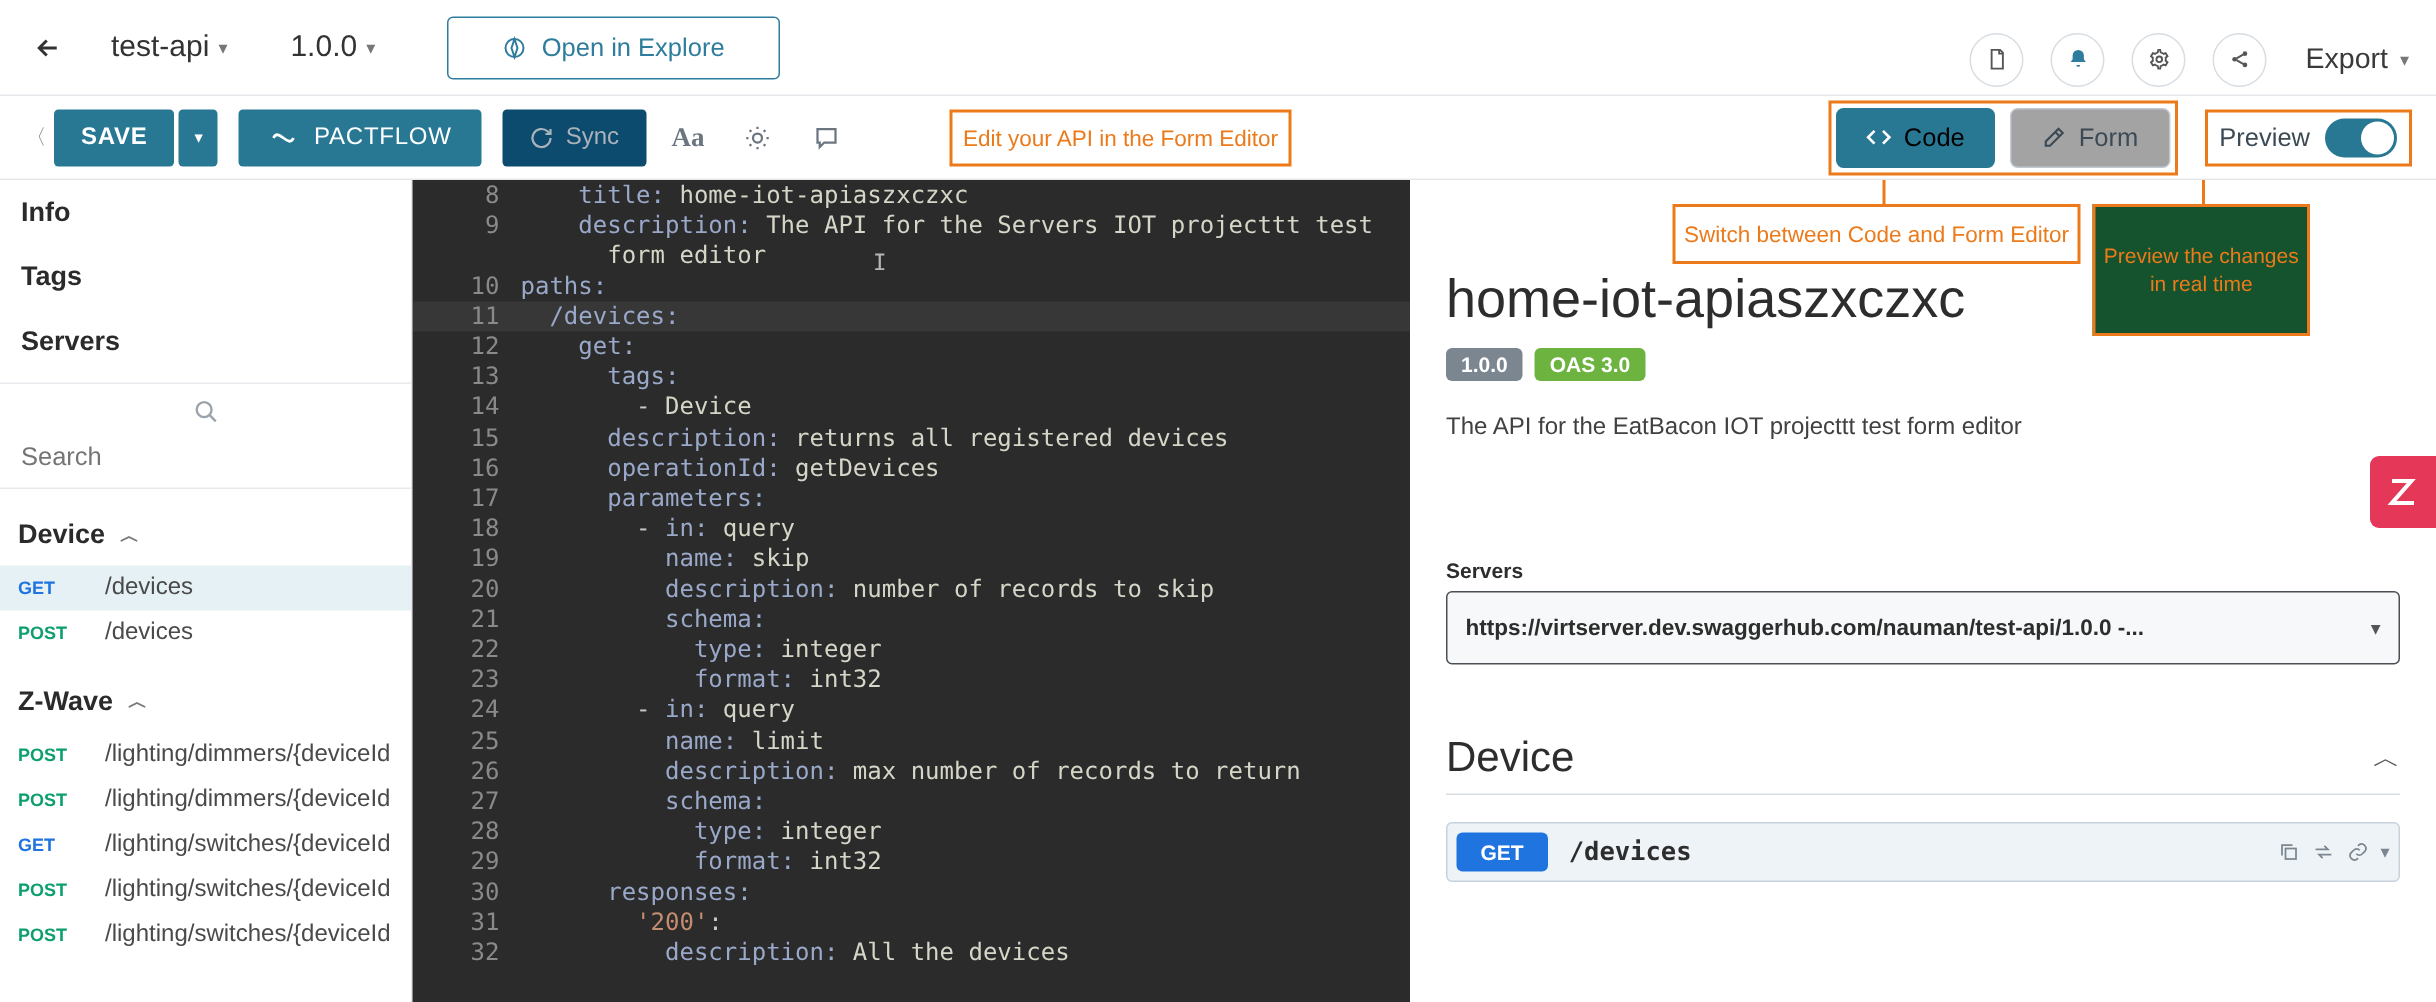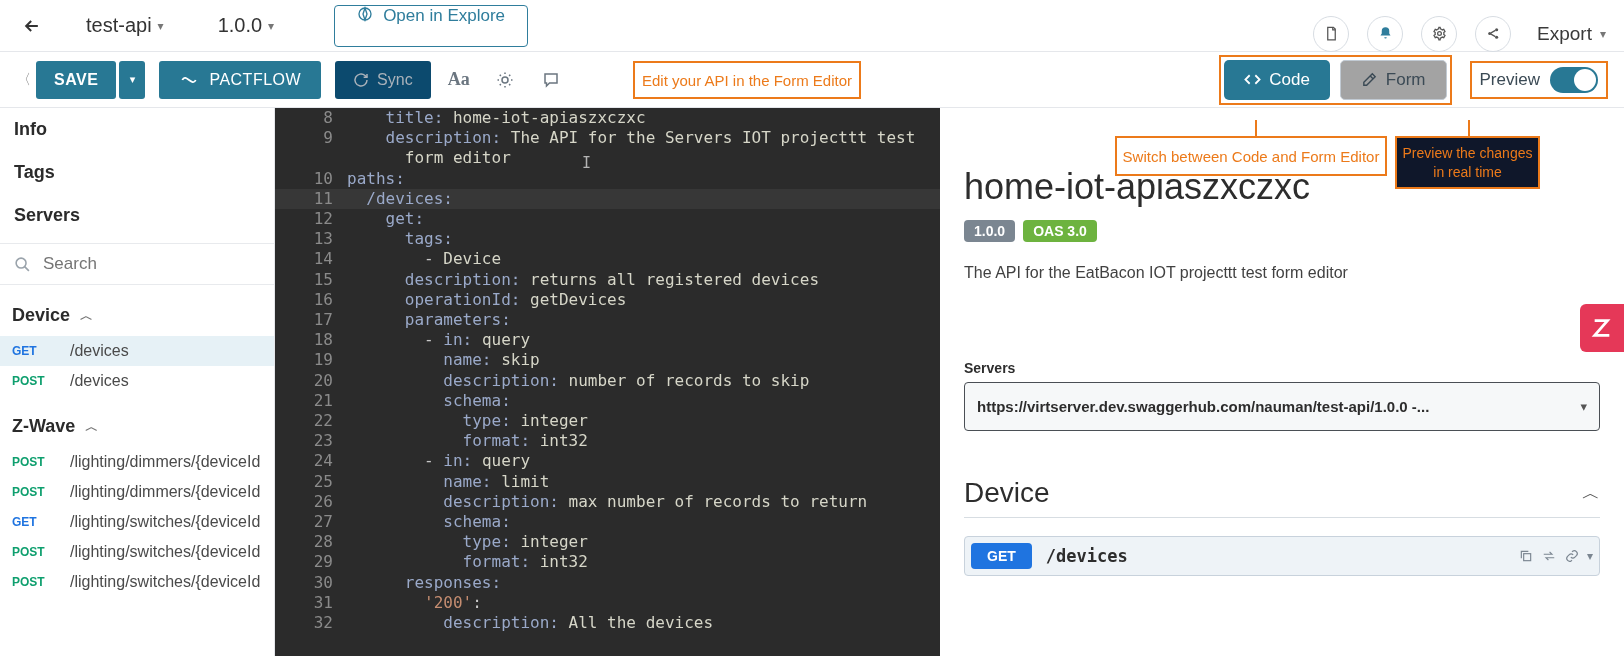--- a/index.html
+++ b/index.html
@@ -1,60 +1,60 @@
 <!DOCTYPE html>
 <html><head>
 <meta charset="utf-8">
 <style>
   * { box-sizing: border-box; margin: 0; padding: 0; }
   body { font-family: -apple-system, BlinkMacSystemFont, "Segoe UI", Arial, sans-serif; background:#fff; color:#222; width:1624px; height:668px; overflow:hidden; position:relative;}
   
   
-  .topbar { display:flex; align-items:center; height:52px; padding:0 18px; border-bottom:1px solid #e5e7eb; position:relative;gap:12px;}
+  .topbar { display:flex; align-items:center; height:64px; padding:0 18px; border-bottom:1px solid #e5e7eb; position:relative;}
   .back-arrow { width:28px; height:28px; display:flex; align-items:center; justify-content:center; cursor:pointer; font-size:22px;}
   .api-name { margin-left:28px; font-size:20px; color:#333; display:flex; align-items:center; cursor:pointer; gap:6px;}
   .chev { font-size:12px; color:#777; }
   .version { margin-left:42px; font-size:20px; color:#333; display:flex; align-items:center; cursor:pointer; gap:6px;}
-  .explore-btn { margin-left:48px; height:42px; padding:0 22px; border:1.5px solid #2f7d9c; color:#2f7d9c; border-radius:4px; background:#fff; display:flex; align-items:flex-start; gap:10px; font-size:17px; cursor:pointer;}
+  .explore-btn { margin-left:48px; height:42px; padding:0 36px; border:1.5px solid #2f7d9c; color:#2f7d9c; border-radius:4px; background:#fff; display:flex; align-items:center; gap:10px; font-size:17px; cursor:pointer;}
   .topbar-right { position:absolute; right:18px; display:flex; align-items:center; gap:18px;margin-top:16px;}
   .circ-btn { width:36px; height:36px; border:1.5px solid #d8dde3; border-radius:50%; display:flex; align-items:center; justify-content:center; color:#555; font-size:15px; cursor:pointer;}
   .export-btn { display:flex; align-items:center; gap:8px; font-size:19px; color:#3a3a3a; cursor:pointer; margin-left:8px;}
   
   
   .toolbar { display:flex; align-items:center; height:56px; padding:0 12px; border-bottom:1px solid #e5e7eb; position:relative;}
   .tb-chev { width:24px; display:flex; justify-content:center; align-items:center; color:#888; font-size:14px; cursor:pointer;}
   .save-btn { height:38px; padding:0 18px; background:#287894; color:#fff; border:none; border-radius:3px; font-size:16px; font-weight:600; letter-spacing:.5px; cursor:pointer;}
   .save-caret { width:26px; height:38px; background:#287894; border:none; border-radius:3px; margin-left:3px; color:#fff; display:flex; align-items:center; justify-content:center; font-size:11px; cursor:pointer;}
   .pactflow-btn { height:38px; margin-left:14px; padding:0 20px; background:#287894; color:#fff; border:none; border-radius:3px; font-size:16px; font-weight:500; letter-spacing:.5px; display:flex; align-items:center; gap:10px; cursor:pointer;}
   .sync-btn { height:38px; margin-left:14px; padding:0 18px; background:#0c4a6e; color:#aab2ba; border:none; border-radius:3px; font-size:16px; display:flex; align-items:center; gap:8px; cursor:default;}
   .tb-ico { width:36px; height:36px; margin-left:10px; display:flex; align-items:center; justify-content:center; color:#6b7680; font-size:18px; cursor:pointer;font-weight:bold;}
   
   .annot-form { position:absolute; left:633px; top:9px; width:228px; height:38px; border:2px solid #ec7a1a; display:flex; align-items:center; justify-content:center; color:#ec7a1a; font-size:15px; }
   
   .toolbar-right { position:absolute; right:16px; display:flex; align-items:center; gap:18px;}
   .view-btns { display:flex; gap:0; border:2px solid #ec7a1a; padding:3px; }
-  .code-btn { height:40px; padding:0 20px; background:#287894; color:#ffffff; border:none; border-radius:5px; font-size:17px; display:flex; align-items:center; gap:8px; cursor:pointer;}
+  .code-btn { height:40px; padding:0 20px; background:#287894; color:#000000; border:none; border-radius:5px; font-size:17px; display:flex; align-items:center; gap:8px; cursor:pointer;}
   .form-btn { height:40px; padding:0 20px; background:#a3a3a3; color:#3b4a55; border:1.5px solid #c1cad3; border-radius:5px; margin-left:10px; font-size:17px; display:flex; align-items:center; gap:8px; cursor:pointer;}
   .preview-wrap { border:2px solid #ec7a1a; padding:4px 8px; display:flex; align-items:center; gap:10px;}
   .preview-lbl { font-size:17px; color:#3b4a55;}
   .toggle { width:48px; height:26px; background:#287894; border-radius:20px; position:relative; cursor:pointer;}
   .toggle::after { content:''; position:absolute; right:2px; top:2px; width:22px; height:22px; background:#fff; border-radius:50%;}
   
   
   .annot-switch { position:absolute; left:1115px; top:136px; width:272px; height:40px; border:2px solid #ec7a1a; display:flex; align-items:center; justify-content:center; color:#ec7a1a; font-size:15px; z-index:50; background:#fff;}
-  .annot-preview { position:absolute; left:1395px; top:136px; width:145px; height:53px; border:2px solid #ec7a1a; display:flex; align-items:center; justify-content:center; color:#ec7a1a; font-size:14px; text-align:center; line-height:1.35; z-index:50; background:#0f172a;}
+  .annot-preview { position:absolute; left:1395px; top:136px; width:145px; height:88px; border:2px solid #ec7a1a; display:flex; align-items:center; justify-content:center; color:#ec7a1a; font-size:14px; text-align:center; line-height:1.35; z-index:50; background:#14532d;}
   .annot-line-v { position:absolute; width:2px; background:#ec7a1a; z-index:40;}
   
   
   .main { display:flex; height:calc(668px - 64px - 56px);}
   
   
   .sidebar { width:275px; border-right:1px solid #e5e7eb; overflow:hidden; display:flex; flex-direction:column;}
   .sb-link { padding:11px 14px; font-size:18px; font-weight:600; color:#2b2b2b; cursor:pointer;}
-  .sb-search { display:flex; align-items:center; gap:12px; padding:10px 14px; border-top:1px solid #e8eaed; border-bottom:1px solid #e8eaed; margin-top:6px;}
+  .sb-search { display:flex; align-items:center; gap:12px; padding:10px 14px; border-top:1px solid #e8eaed; border-bottom:1px solid #e8eaed; margin-top:6px;flex-direction:column;}
   .sb-search input { border:none; outline:none; font-size:17px; color:#999; width:100%;}
   .sb-search-ico { color:#9aa3ab; font-size:17px;}
   .sb-group { padding:10px 12px; font-size:18px; font-weight:700; color:#2b2b2b; display:flex; align-items:center; gap:10px; cursor:pointer; margin-top:10px;}
   .sb-endpoint { display:flex; align-items:center; gap:14px; padding:6px 12px; font-size:15px; cursor:pointer;}
   .sb-endpoint.sel { background:#e6f1f6;}
   .method { font-size:12px; font-weight:700; width:44px;}
   .m-get { color:#1f74e0;}
   .m-post { color:#0e9f6e;}
   .sb-path { color:#4a4a4a; font-size:16px; white-space:nowrap; overflow:hidden;}
   

